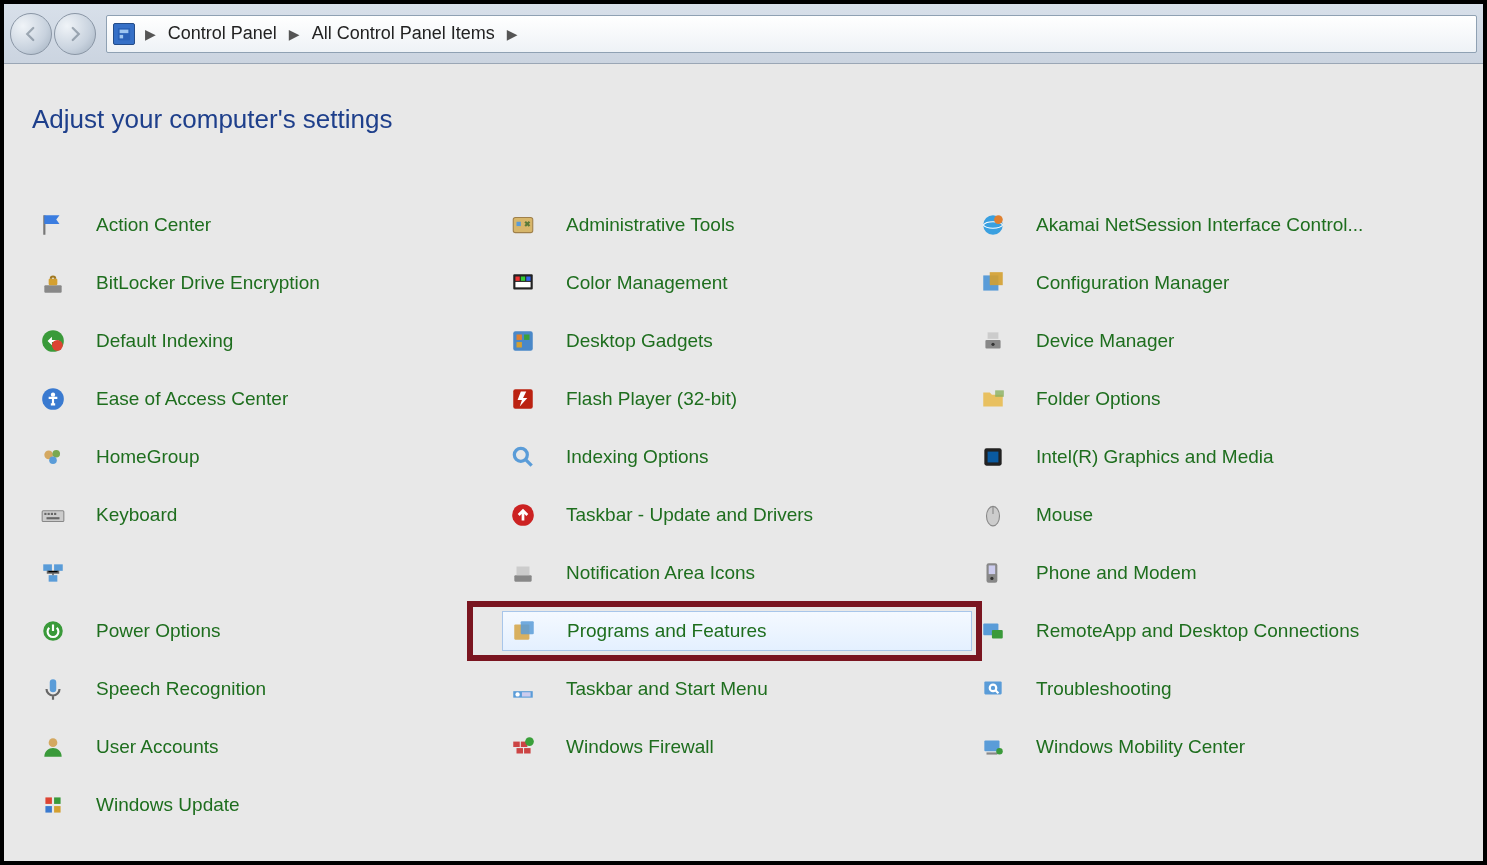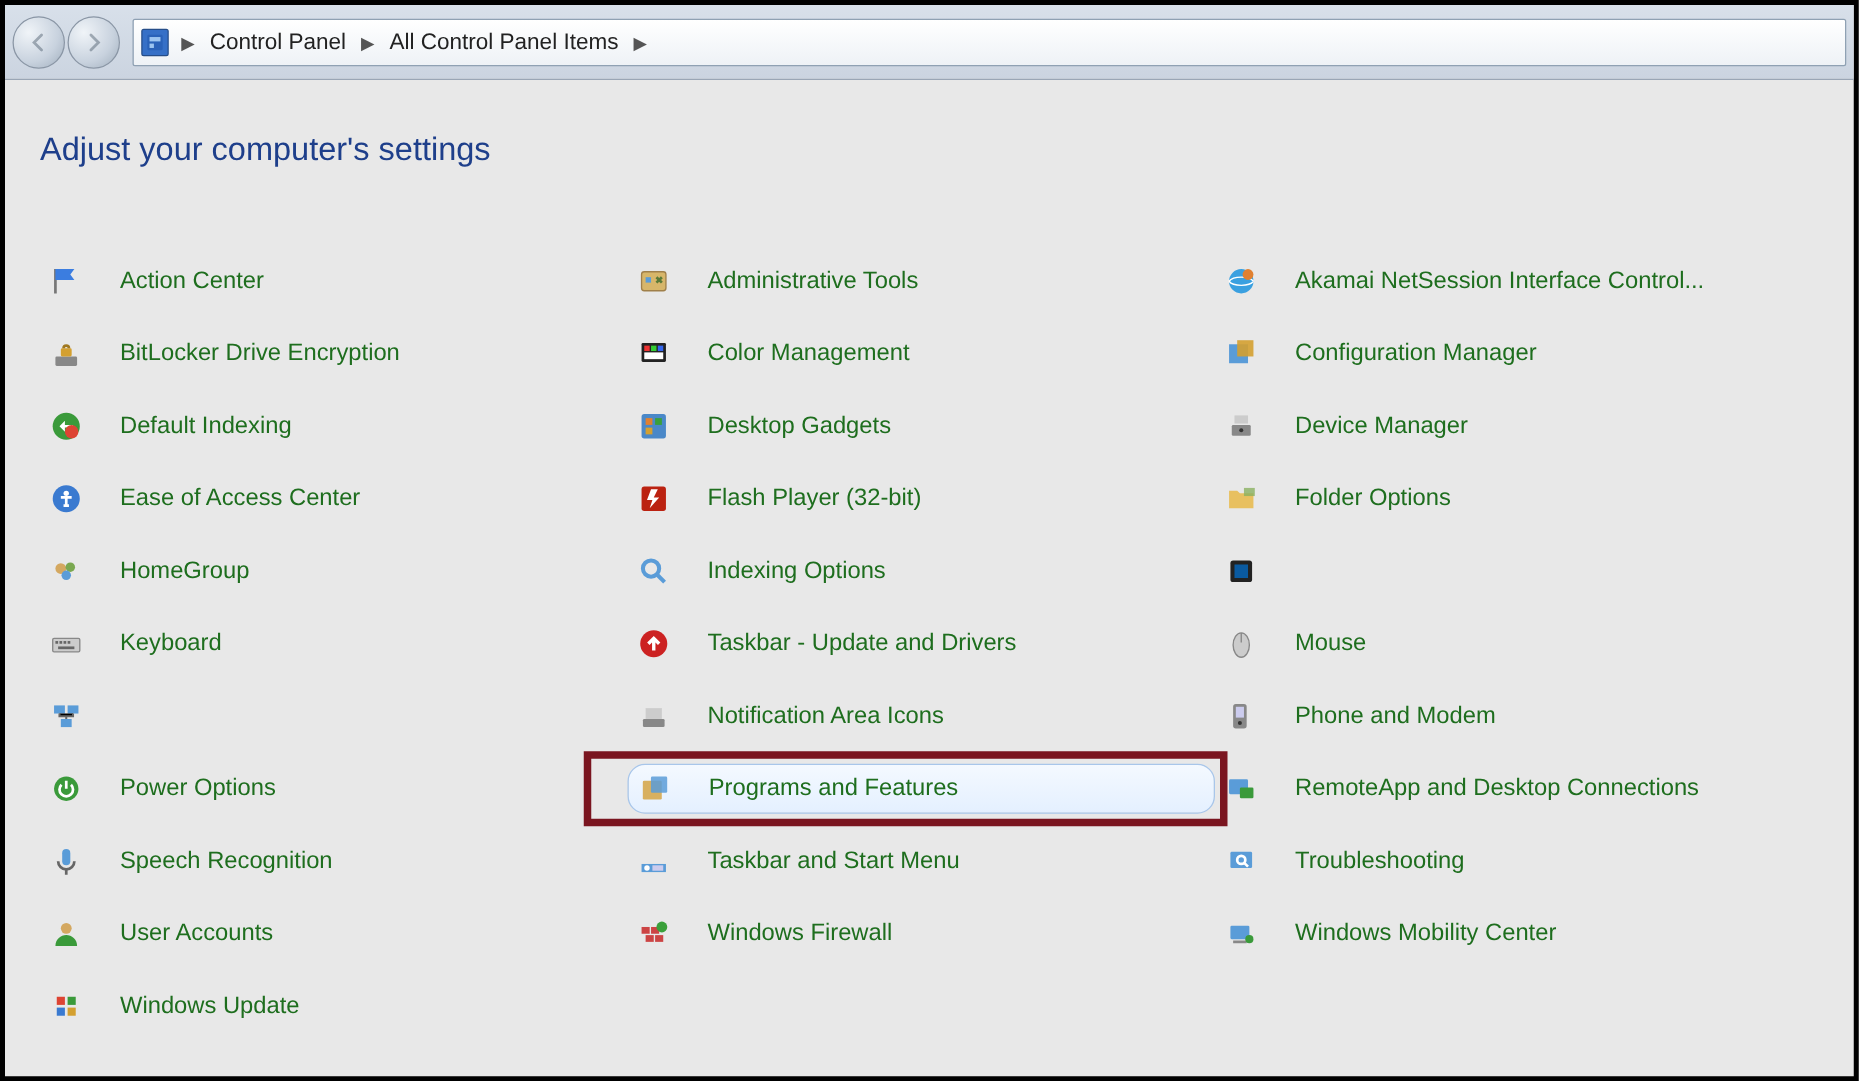--- a/index.html
+++ b/index.html
@@ -103,21 +103,21 @@
     width: 30px;
     height: 30px;
     flex-shrink: 0;
     display: flex;
     align-items: center;
     justify-content: center;
   }
   .cp-item.highlighted {
     background: linear-gradient(to bottom, #f4f9ff, #e4f0ff);
     border: 1px solid #a8c6ea;
-    border-radius: 14px;
+    border-radius: 0;
     text-align: right;
   }
   .highlight-wrapper {
     position: relative;
   }
   .red-box {
     position: absolute;
     top: -10px;
     left: -35px;
     right: -10px;
@@ -302,20 +302,21 @@
         </span>
         <span>Indexing Options</span>
       </div>
       <div class="cp-item">
         <span class="icon">
           <svg width="26" height="26" viewBox="0 0 24 24">
             <rect x="4" y="4" width="16" height="16" rx="2" fill="#222"></rect>
             <rect x="7" y="7" width="10" height="10" fill="#0a5aa0"></rect>
           </svg>
         </span>
+        <span>Intel(R) Graphics and Media</span>
       </div>
       <div class="cp-item">
         <span class="icon">
           <svg width="26" height="26" viewBox="0 0 24 24">
             <rect x="2" y="8" width="20" height="10" rx="1" fill="#ccc" stroke="#888"></rect>
             <rect x="4" y="10" width="2" height="2" fill="#666"></rect>
             <rect x="7" y="10" width="2" height="2" fill="#666"></rect>
             <rect x="10" y="10" width="2" height="2" fill="#666"></rect>
             <rect x="13" y="10" width="2" height="2" fill="#666"></rect>
             <rect x="6" y="14" width="12" height="2" fill="#666"></rect>

